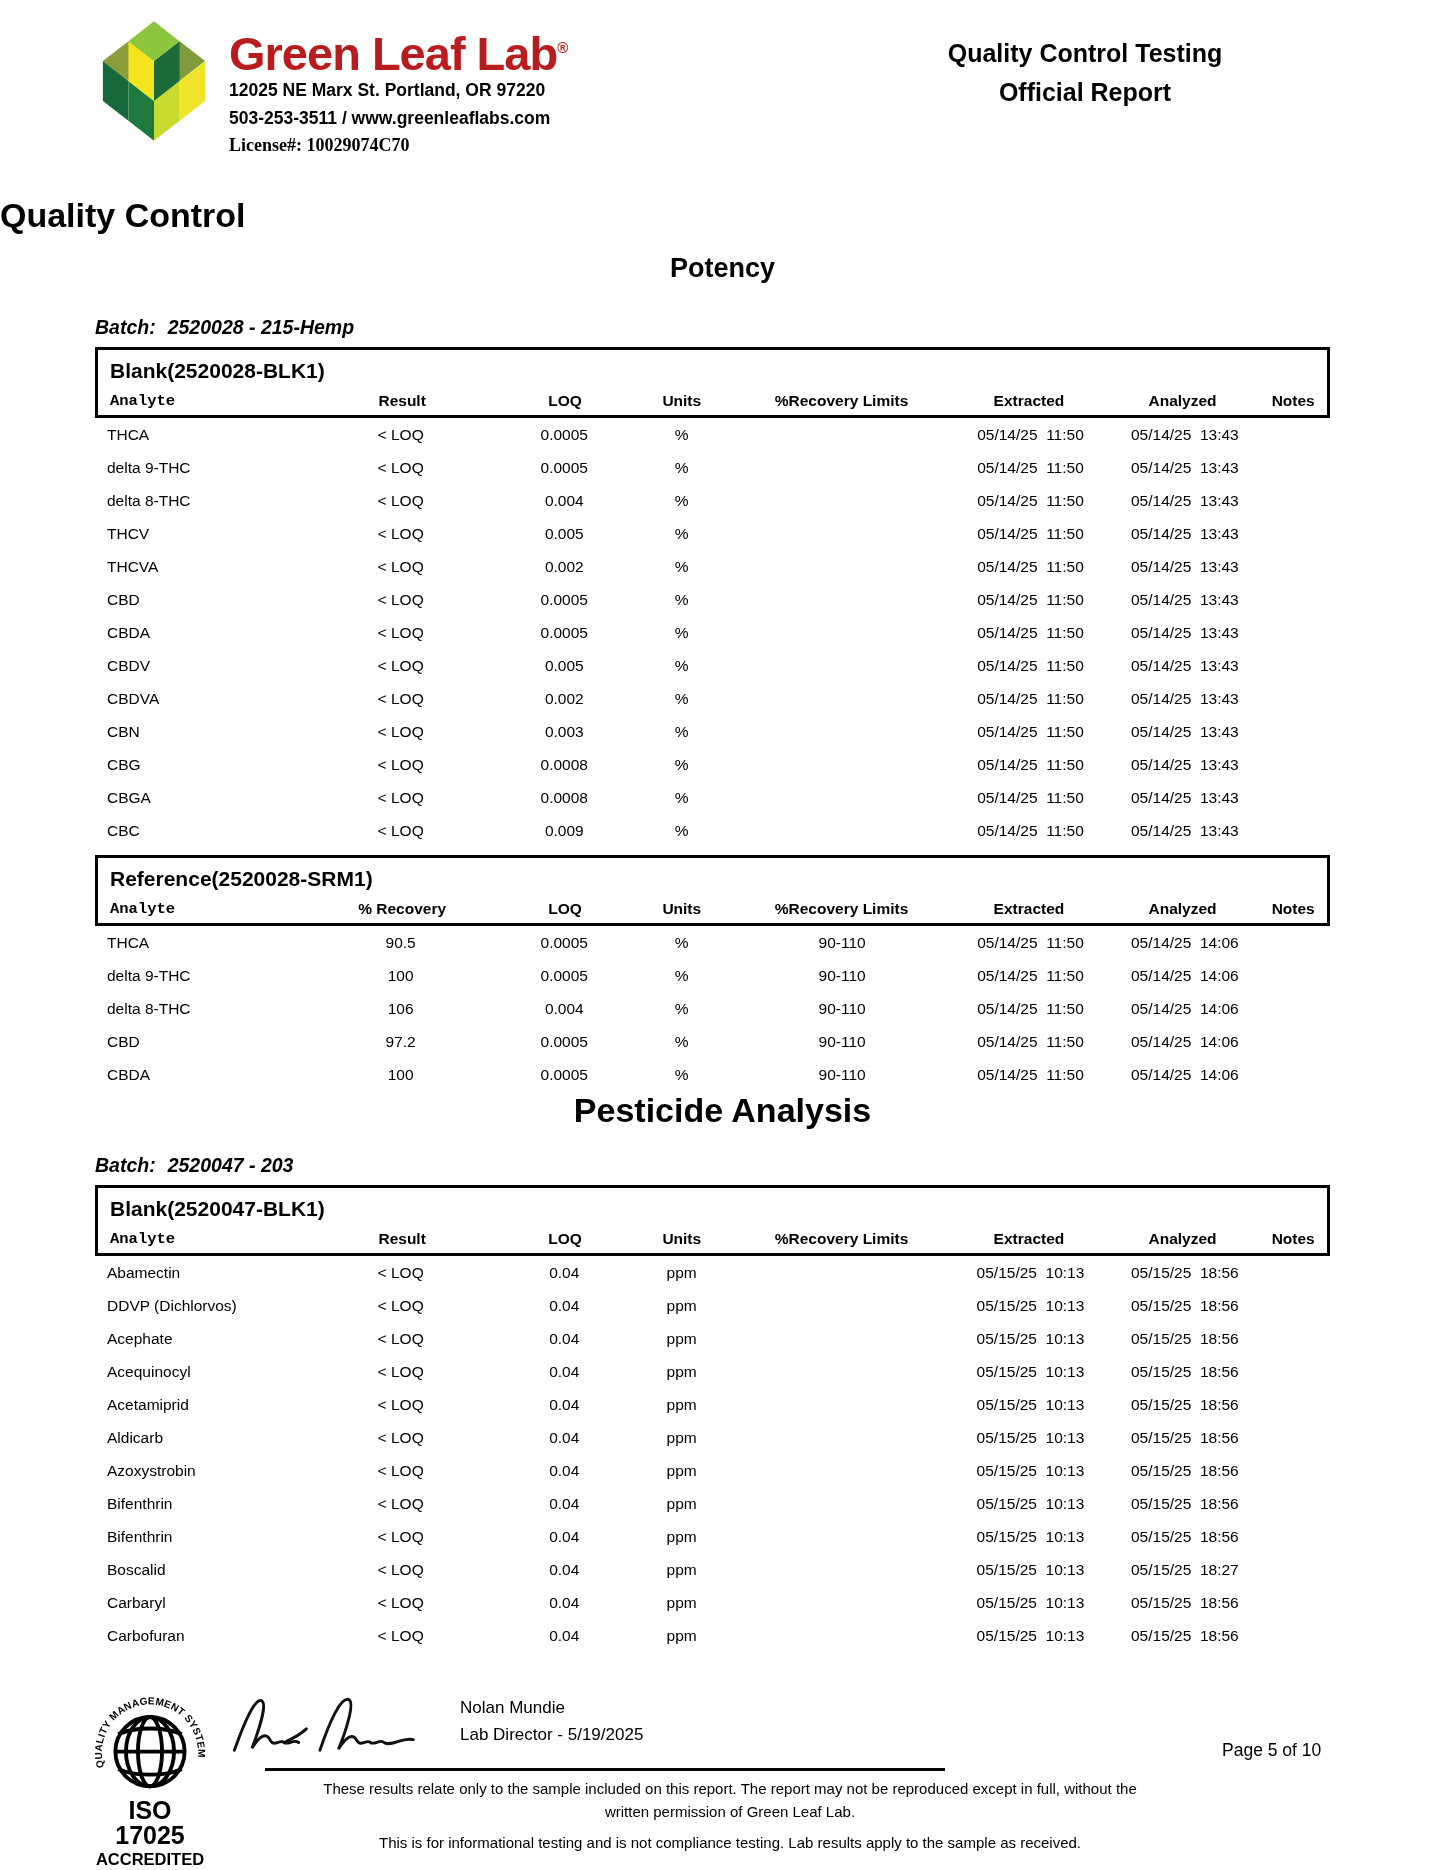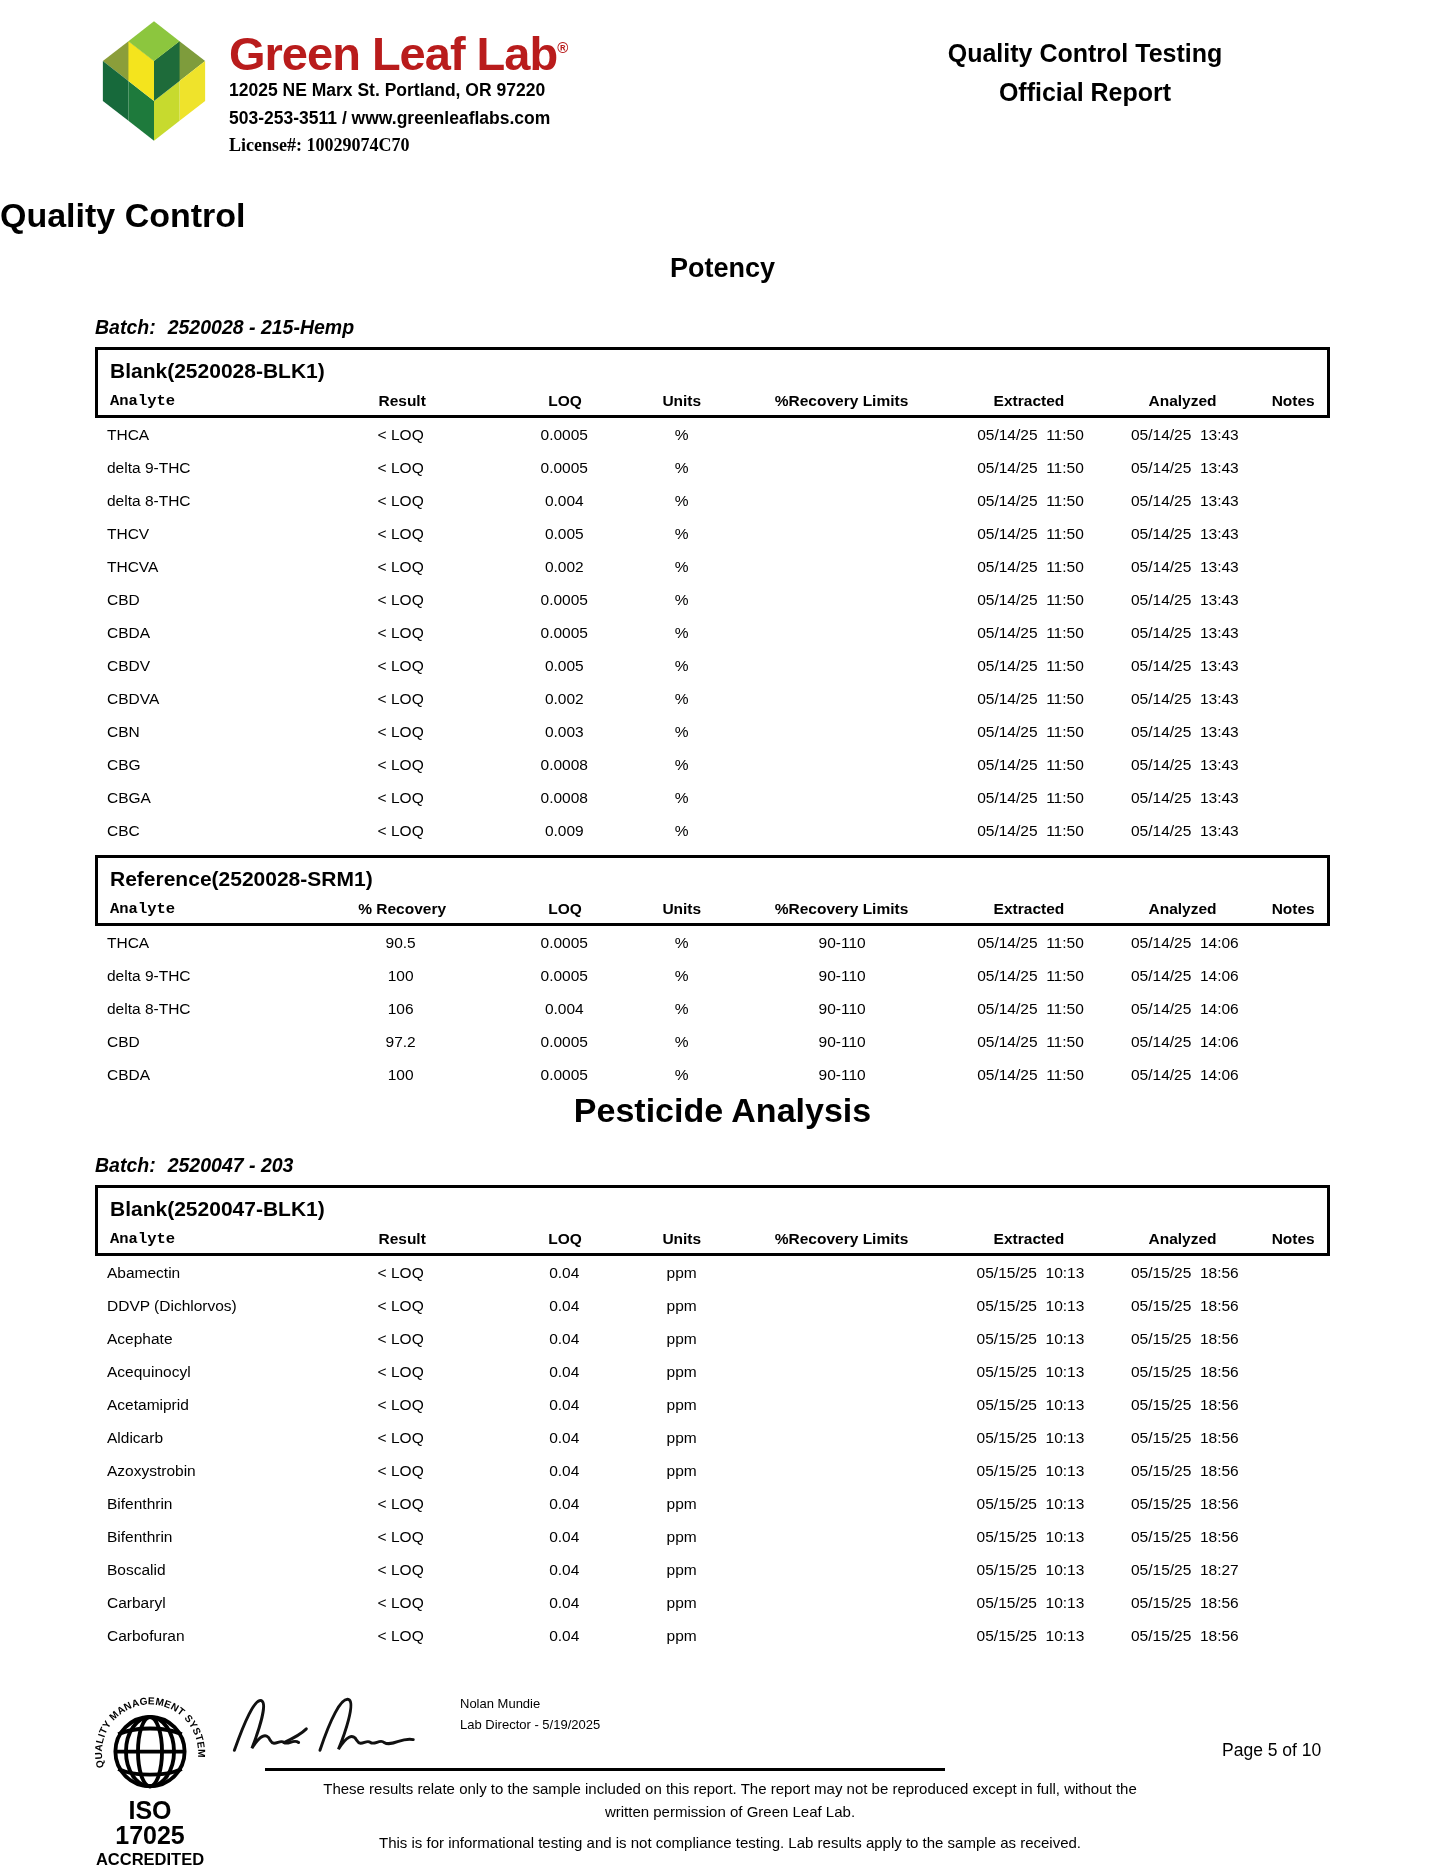--- a/index.html
+++ b/index.html
@@ -33,21 +33,21 @@
   .head th { font-size:15.5px; font-weight:bold; padding:9px 0 5px; text-align:center; }
   .head th.l { text-align:left; padding-left:12px;font-family:Liberation Mono, monospace; }
   .body td { font-size:15.5px; height:33px; text-align:center; white-space:pre; padding:0; }
   .body td.l { text-align:left; padding-left:12px; }
   
   .footer { position:absolute; left:0; top:1690px; width:1445px; height:180px; }
   .iso-stamp { position:absolute; left:92px; top:2px; width:116px; text-align:center; line-height:1; }
   .iso-line1 { font-size:25px; font-weight:bold; margin-top:3px; letter-spacing:0; }
   .iso-line2, .iso-line3 { font-size:16.5px; font-weight:bold; margin-top:3px; }
   .signature { position:absolute; left:228px; top:0; }
-  .signer { position:absolute; left:460px; top:4px; font-size:13px; line-height:1.6; }
+  .signer { position:absolute; left:460px; top:4px; font-size:17px; line-height:1.6; }
   .sig-line { position:absolute; left:265px; top:78px; width:680px; height:3px; background:#000; }
   .disclaimer { position:absolute; left:225px; top:88px; width:1010px; text-align:center;
     font-size:15px; line-height:1.5; }
   .disclaimer p { margin:0; }
   .disclaimer p + p { margin-top:9px; }
   .page-num { position:absolute; left:1222px; top:50px; font-size:17.5px; }
 </style>
 </head>
 <body>
 

